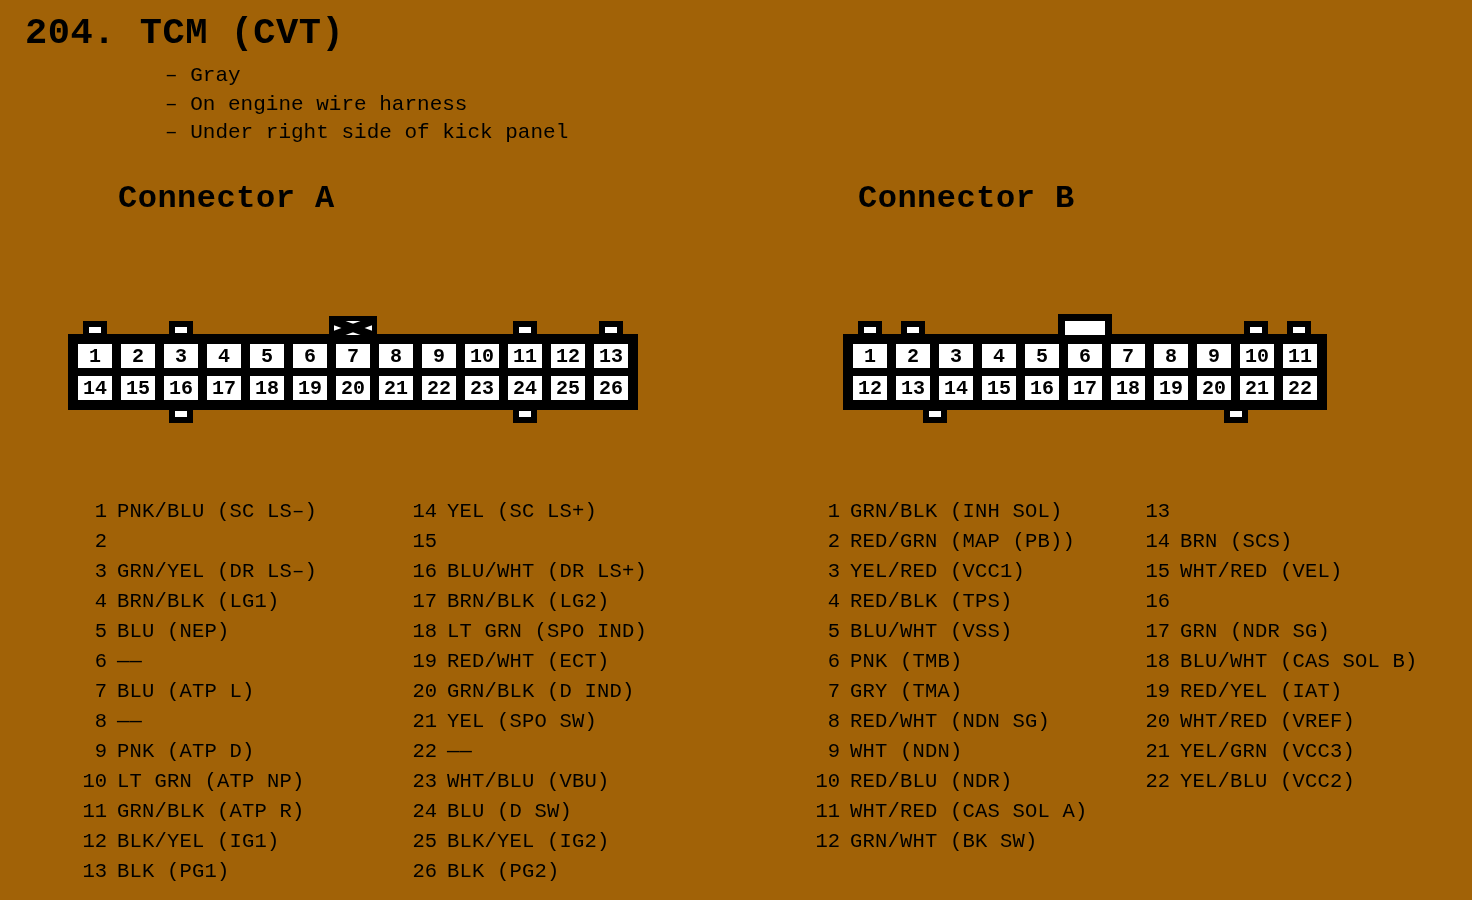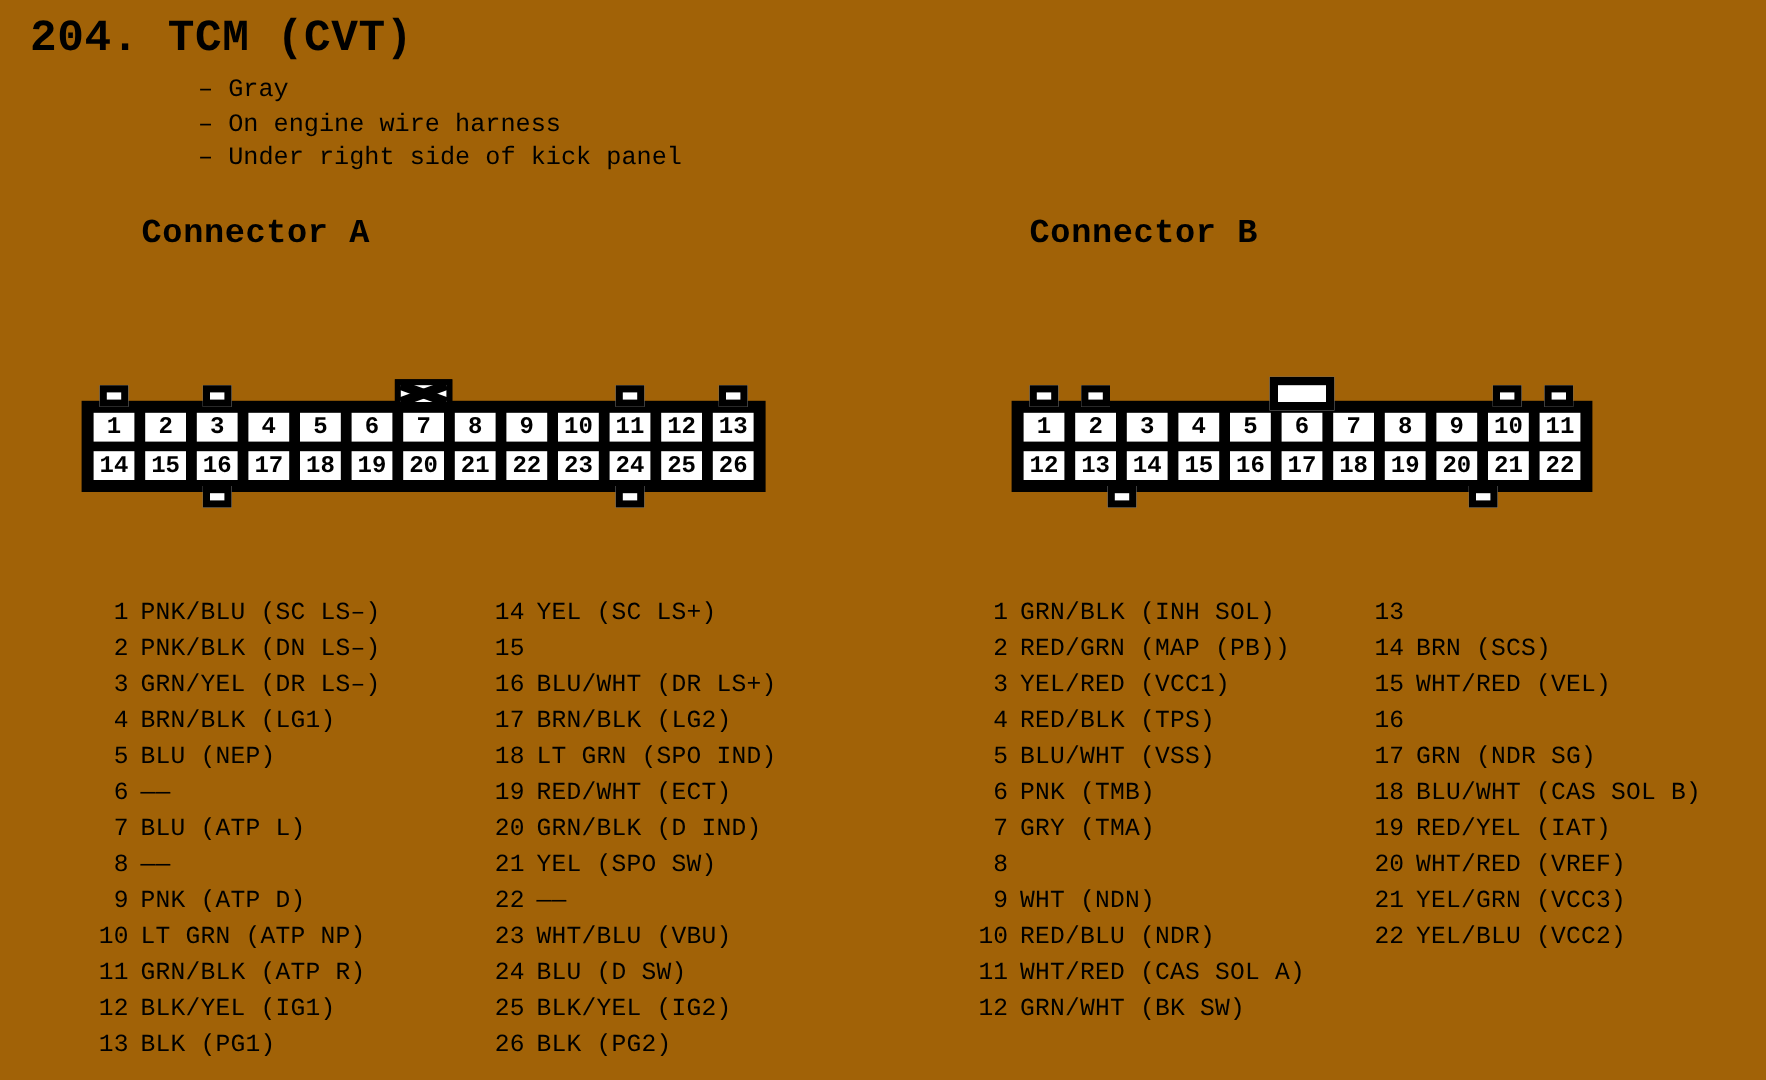--- a/index.html
+++ b/index.html
@@ -6,21 +6,21 @@
   .canvas{
     position:relative;width:1472px;height:900px;background:#a16207;
     font-family:Liberation Mono, monospace;color:#000;overflow:hidden;
   }
   
   .title-row{position:absolute;left:25px;top:12px;font-size:37px;font-weight:bold;letter-spacing:.5px;}
   .title-num{display:inline-block;margin-right:24px;}
   
   .notes{position:absolute;left:120px;top:62px;font-size:21px;line-height:28.5px;margin-left:45px;}
   
-  .conn-heading{position:absolute;top:180px;font-size:28px;font-weight:bold;letter-spacing:.5px;}
+  .conn-heading{position:absolute;top:180px;font-size:32px;font-weight:bold;letter-spacing:.5px;}
   .heading-a{left:118px;}
   .heading-b{left:858px;}
   
   .conn-box{
     position:absolute;top:334px;background:#000;padding:10px;
     display:flex;flex-direction:column;row-gap:8px;
   }
   .conn-box-a{left:68px;}
   .conn-box-b{left:843px;}
   .grid-row{display:flex;column-gap:9px;}
@@ -158,21 +158,20 @@
   </div>
 
   <div class="pin-list list-a1">
 
   <div class="pin-row">
         <span class="pin-num">1</span>
         <span class="pin-label">PNK/BLU (SC LS–)</span>
       </div>
       <div class="pin-row">
         <span class="pin-num">2</span>
-        <span class="pin-label">PNK/BLK (DN LS–)</span>
       </div>
       <div class="pin-row">
         <span class="pin-num">3</span>
         <span class="pin-label">GRN/YEL (DR LS–)</span>
       </div>
       <div class="pin-row">
         <span class="pin-num">4</span>
         <span class="pin-label">BRN/BLK (LG1)</span>
       </div>
       <div class="pin-row">
@@ -293,20 +292,21 @@
       <div class="pin-row">
         <span class="pin-num">6</span>
         <span class="pin-label">PNK (TMB)</span>
       </div>
       <div class="pin-row">
         <span class="pin-num">7</span>
         <span class="pin-label">GRY (TMA)</span>
       </div>
       <div class="pin-row">
         <span class="pin-num">8</span>
+        <span class="pin-label">RED/WHT (NDN SG)</span>
       </div>
       <div class="pin-row">
         <span class="pin-num">9</span>
         <span class="pin-label">WHT (NDN)</span>
       </div>
       <div class="pin-row">
         <span class="pin-num">10</span>
         <span class="pin-label">RED/BLU (NDR)</span>
       </div>
       <div class="pin-row">

